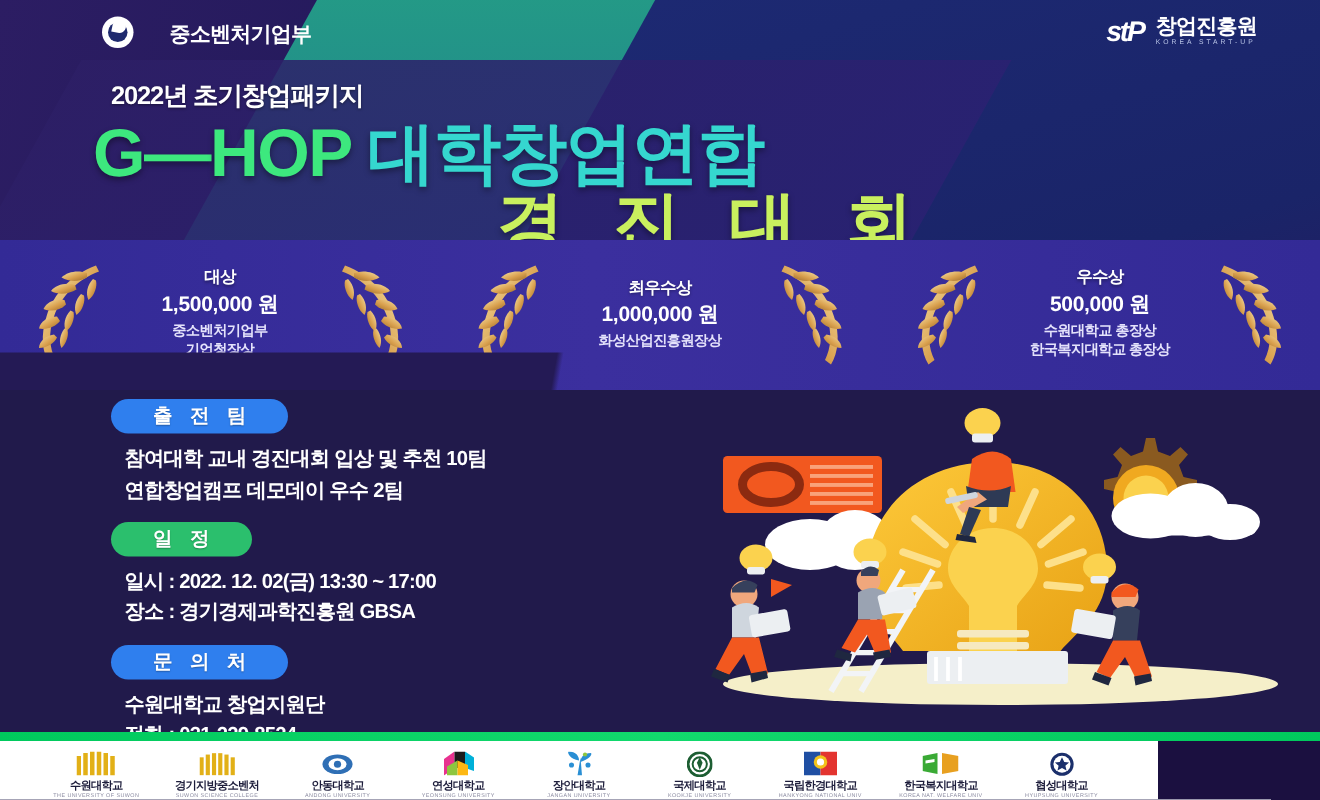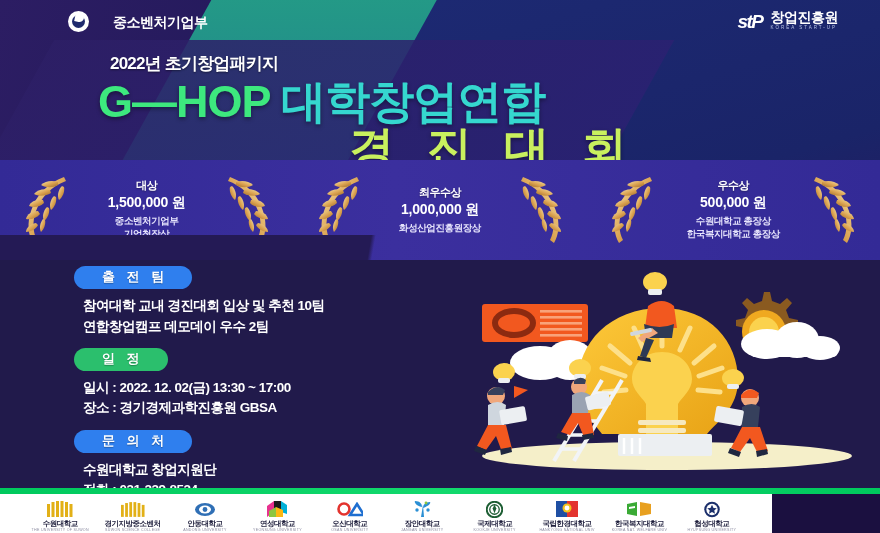--- a/index.html
+++ b/index.html
@@ -79,21 +79,21 @@
   .stp-mark {
     color: #ffffff; font-size: 19px; font-weight: bold;
     font-style: italic; letter-spacing: -1.5px; line-height: 1;
   }
   .kised-block { display: flex; flex-direction: column; line-height: 1; }
   .kised-sub {
     color: #b9c4e6; font-size: 4.5px; letter-spacing: 2px;
     margin-top: 2px; white-space: nowrap;
   }
 
-  .title-wrap { position: absolute; left: 0; top: 52px; width: 880px; padding-left: 36px; }
+  .title-wrap { position: absolute; left: 0; top: 52px; width: 880px; }
   .eyebrow {
     margin-left: 74px;
     color: #ffffff; font-size: 17px; font-weight: bold;
     letter-spacing: -.8px;
     text-shadow: 0 1px 2px rgba(0,0,0,.45);
   }
   .title-line1 {
     margin-top: 3px; margin-left: 62px;
     font-size: 45px; font-weight: bold; line-height: 1.06;
     letter-spacing: -1px; white-space: nowrap;
@@ -587,30 +587,20 @@
           <path d="M7 0 L14 0 L14 11 L7 11z" fill="#1b1b1b"></path>
           <path d="M14 0 L20 4 L20 13 L14 11z" fill="#00b0d8"></path>
           <path d="M2 10 L9 6 L9 16 L2 16z" fill="#8dc63f"></path>
           <path d="M9 6 L16 9 L16 16 L9 16z" fill="#fdb813"></path>
         </svg>
       </div>
       <div class="flogo-name">연성대학교</div>
       <div class="flogo-sub">YEONSUNG UNIVERSITY</div>
     </div>
 
-    <div class="flogo">
-      <div class="flogo-mark">
-        <svg width="26" height="15" viewBox="0 0 26 15">
-          <circle cx="7" cy="7" r="5.5" fill="none" stroke="#e3342f" stroke-width="2.6"></circle>
-          <path d="M13 13 L20 2 L27 13z" fill="none" stroke="#1f6fd0" stroke-width="2.6"></path>
-        </svg>
-      </div>
-      <div class="flogo-name">오산대학교</div>
-      <div class="flogo-sub">OSAN UNIVERSITY</div>
-    </div>
 
     <div class="flogo">
       <div class="flogo-mark">
         <svg width="22" height="16" viewBox="0 0 22 16">
             <g fill="#2a8fd4">
           <path d="M10 16 L12 4 L13 16z"></path>
               <path d="M11 6 C5 5 3 1 4 0 C9 0 11 3 11 6z"></path>
           <path d="M12 7 C18 5 20 2 19 1 C14 1 12 4 12 7z"></path>
           <circle cx="6" cy="9" r="1.7"></circle>
               <circle cx="17" cy="9" r="1.7"></circle>

